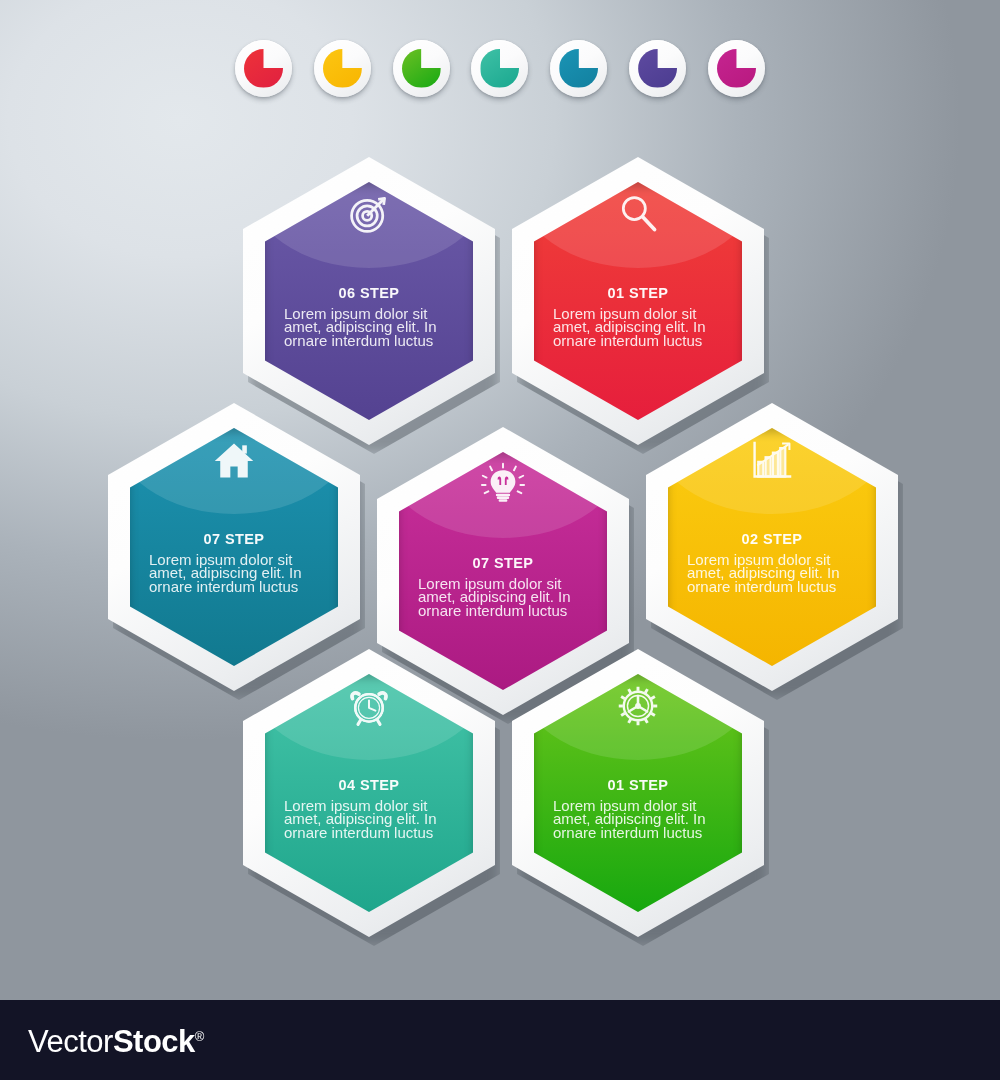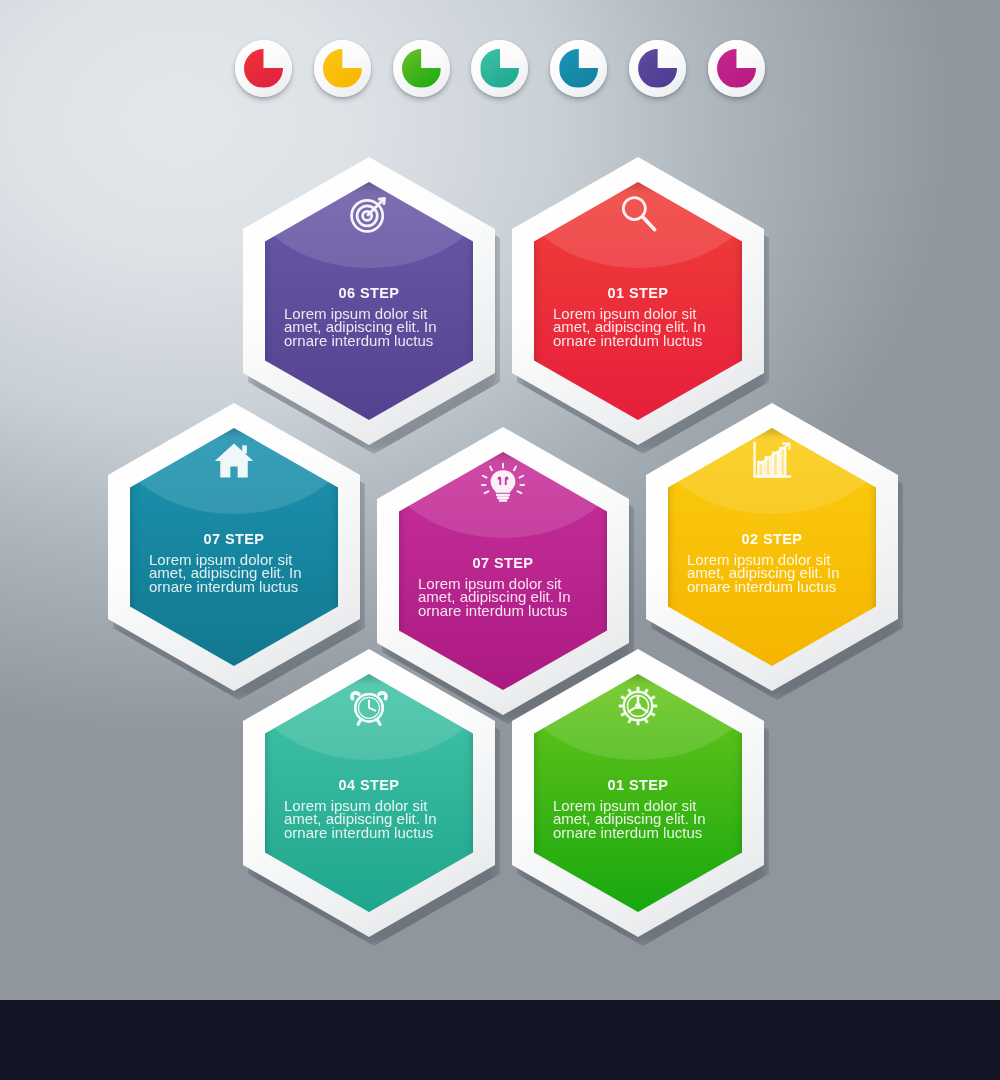--- a/index.html
+++ b/index.html
@@ -352,15 +352,16 @@
       <path d="M24 24 L24 13 M24 24 L14 30 M24 24 L34 30" stroke-width="2.8" stroke-linecap="round"></path>
     </svg>
           </div>
           <div class="hex-title">01 STEP</div>
           <div class="hex-desc">Lorem ipsum dolor sit amet, adipiscing elit. In ornare interdum luctus</div>
         </div>
       </div>
     </div>
 
   <div id="footer">
+    <div id="brand"><span class="light">Vector</span><span class="bold">Stock</span><span class="reg">®</span></div>
   </div>
 
 </div>
 
 </body></html>

